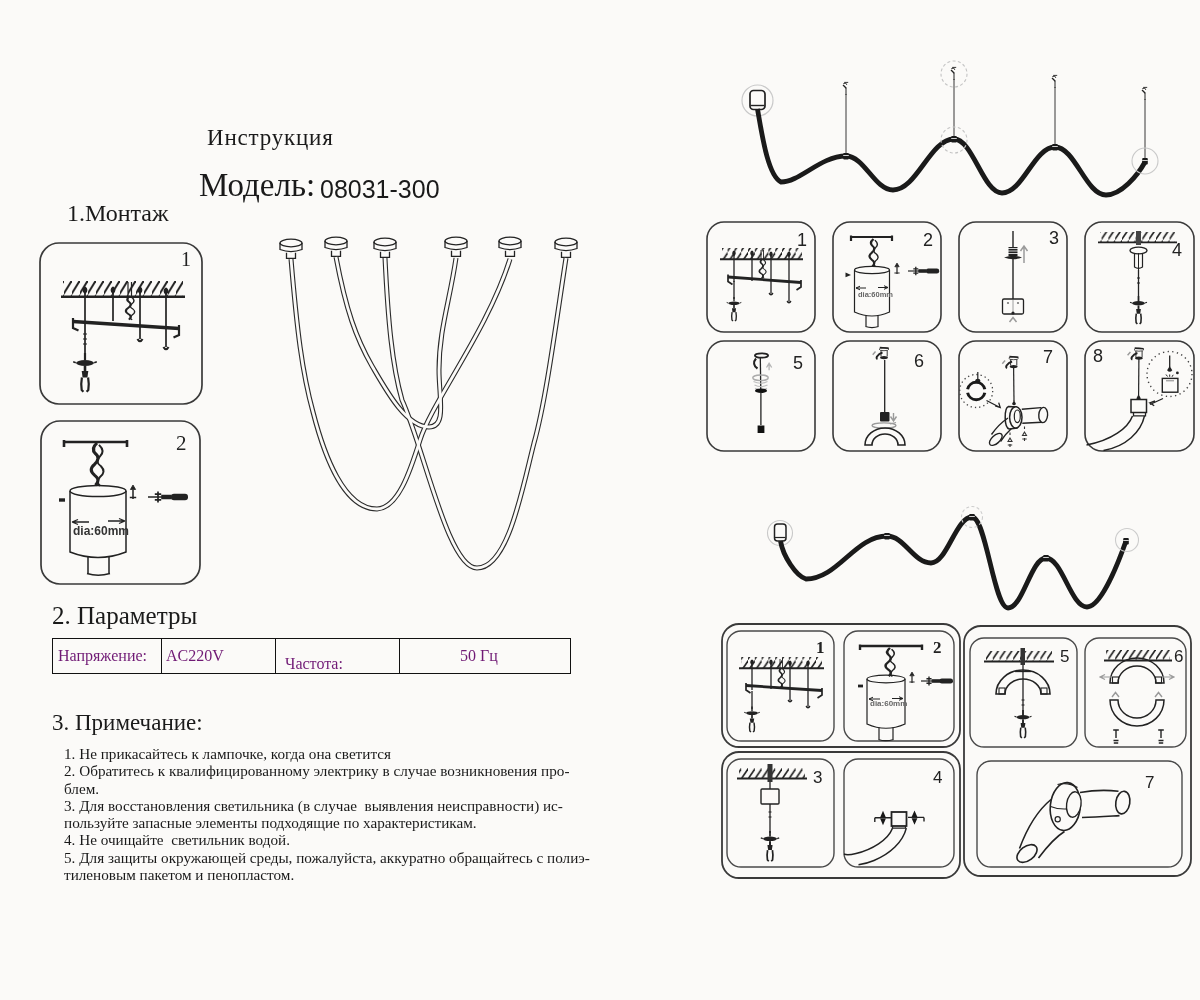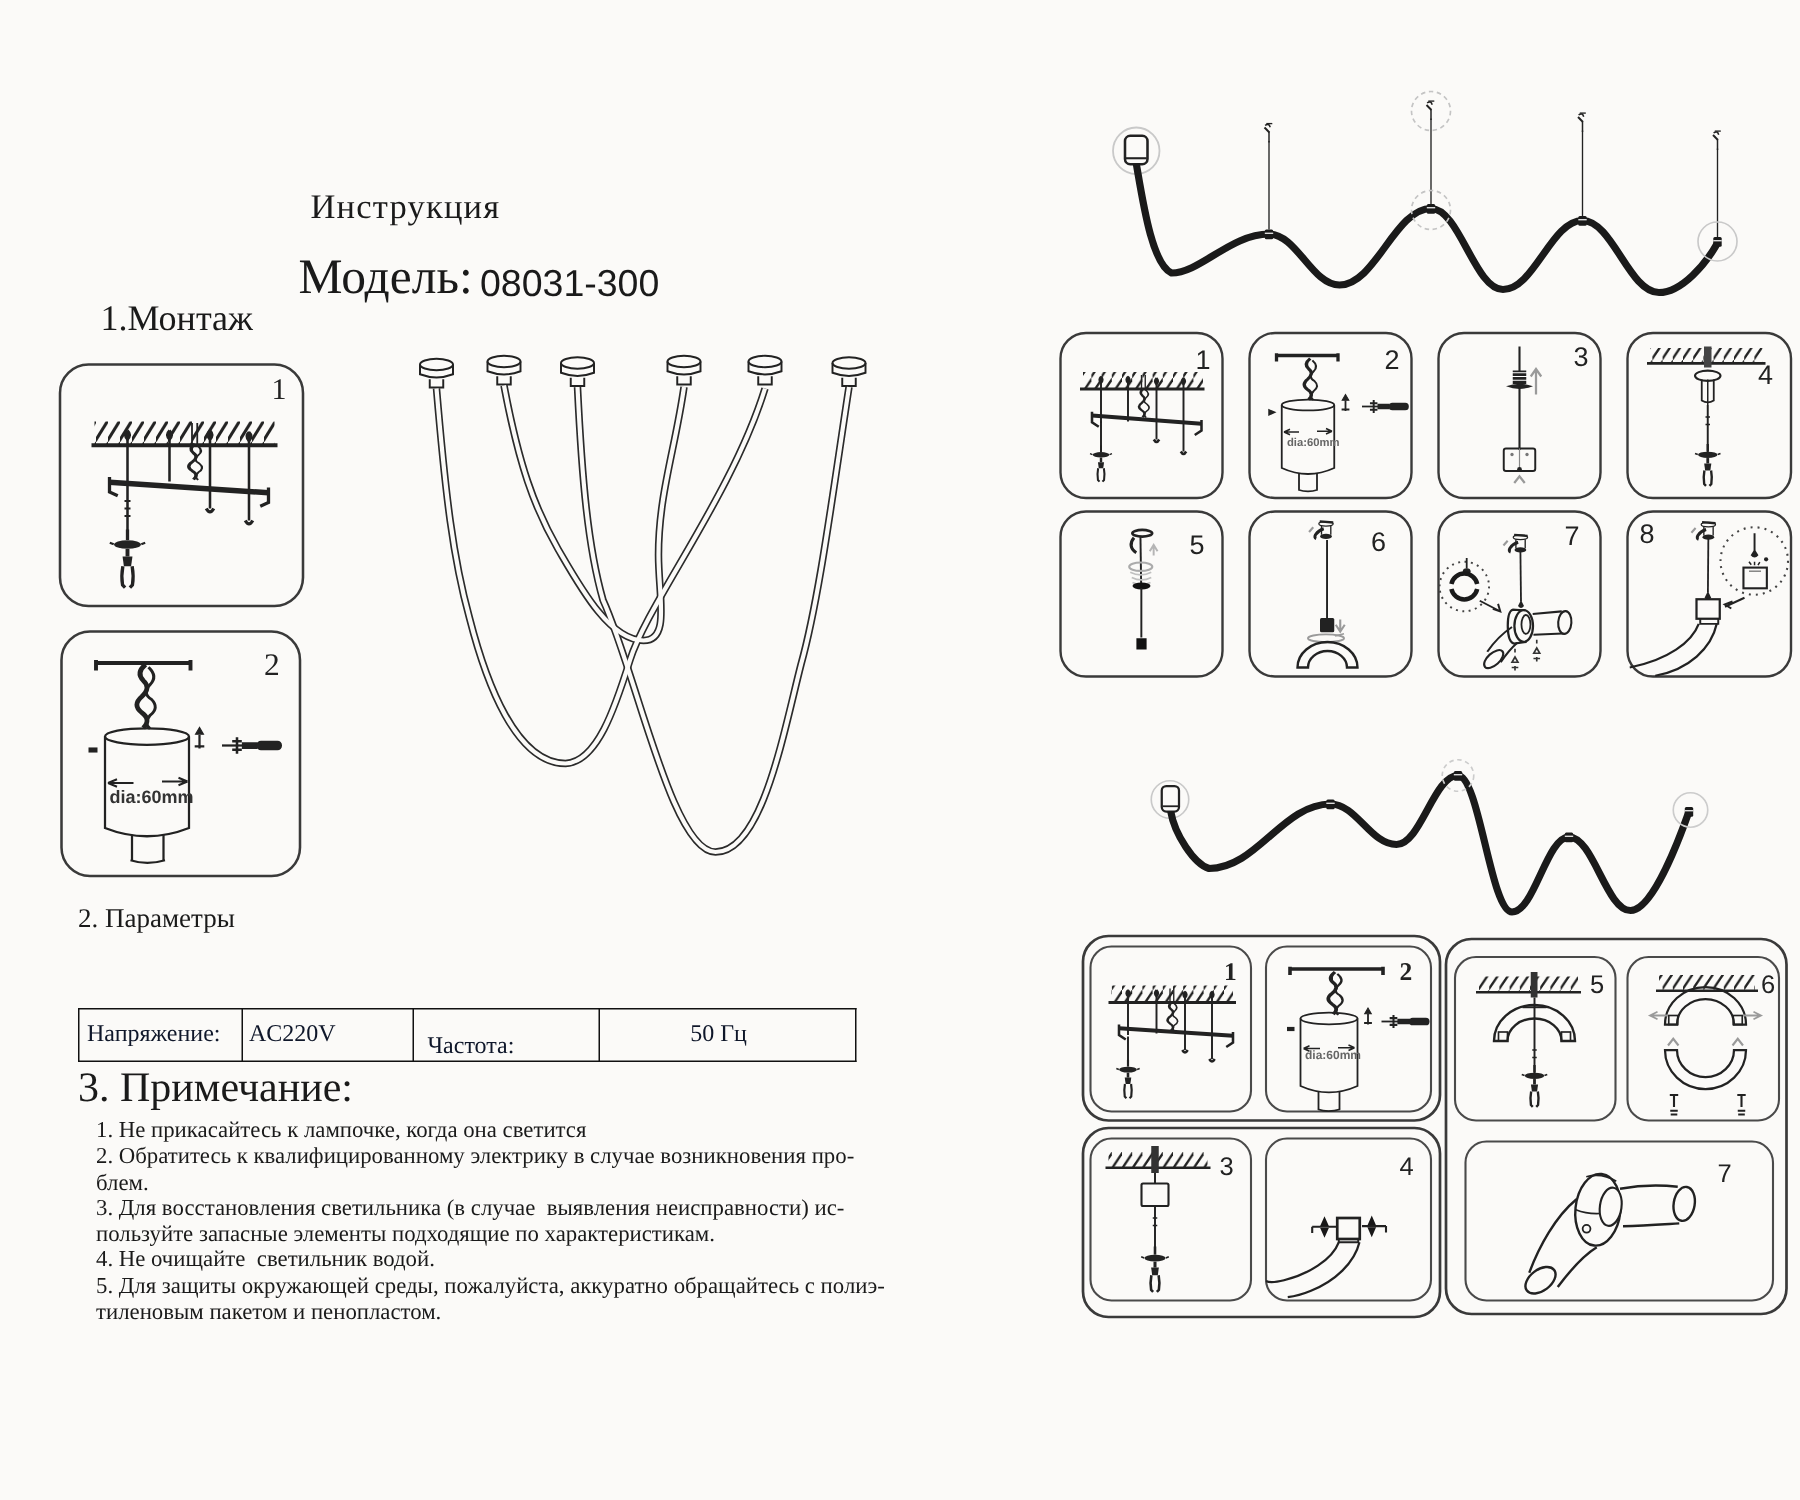--- a/index.html
+++ b/index.html
@@ -178,34 +178,34 @@
 
 <path d="M385,258 C388,320 392,365 402,400 C424,448 448,568 477,568 C508,568 522,490 534,443 C546,400 555,330 566,258" stroke-width="5" stroke="#2b2b2b"></path>
 
 <g stroke-width="2.8" stroke="#fbfaf8">
 <path d="M291,259 C297,330 302,372 313,412 C324,455 344,509 377,509 C398,508 410,472 420,440 C432,402 488,330 510,259"></path>
 <path d="M336,257 C346,310 356,338 372,366 C386,390 406,427 429,427 C447,427 439,398 439,370 C439,330 450,300 456,258"></path>
 <path d="M385,258 C388,320 392,365 402,400 C424,448 448,568 477,568 C508,568 522,490 534,443 C546,400 555,330 566,258"></path>
 </g>
 </svg>
 
-<div class="abs" style="left:52px;top:602px;font-size:18px;">2. Параметры</div>
-
-<table class="abs" style="left:52px;top:672px;border-collapse:collapse;font-size:16px;color:#0f172a" cellspacing="0">
+<div class="abs" style="left:52px;top:602px;font-size:25px;">2. Параметры</div>
+
+<table class="abs" style="left:52px;top:638px;border-collapse:collapse;font-size:16px;color:#701a75" cellspacing="0">
 <tbody>
       <tr>
 <td style="border:1.8px solid #111;width:103px;height:31px;padding:0 0 0 5px;">Напряжение:</td>
 <td style="border:1.8px solid #111;width:109px;padding:0 0 0 4px;">AC220V</td>
 <td style="border:1.8px solid #111;width:114px;padding:16px 0 0 9px;">Частота:</td>
 <td style="border:1.8px solid #111;width:148px;padding:0 17px 0 5px;text-align:center;">50 Гц</td>
 </tr>
 </tbody>
   </table>
 
-<div class="abs" style="left:52px;top:710px;font-size:28px;">3. Примечание:</div>
+<div class="abs" style="left:52px;top:710px;font-size:23px;">3. Примечание:</div>
 
 <div class="abs" style="left:52px;top:745px;width:620px;font-size:15.2px;line-height:17.3px;white-space:nowrap;margin-left:12px;">
 1. Не прикасайтесь к лампочке, когда она светится<br>
 2. Обратитесь к квалифицированному электрику в случае возникновения про-<br>
 блем.<br>
 3. Для восстановления светильника (в случае&nbsp; выявления неисправности) ис-<br>
 пользуйте запасные элементы подходящие по характеристикам.<br>
 4. Не очищайте&nbsp; светильник водой.<br>
 5. Для защиты окружающей среды, пожалуйста, аккуратно обращайтесь с полиэ-<br>
 тиленовым пакетом и пенопластом.

